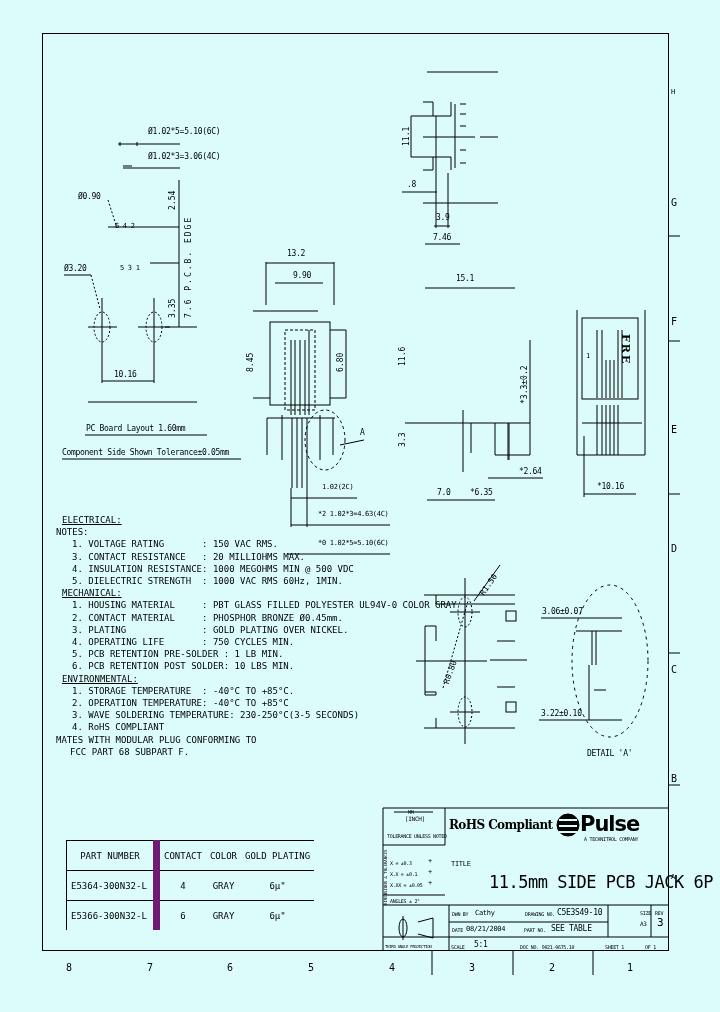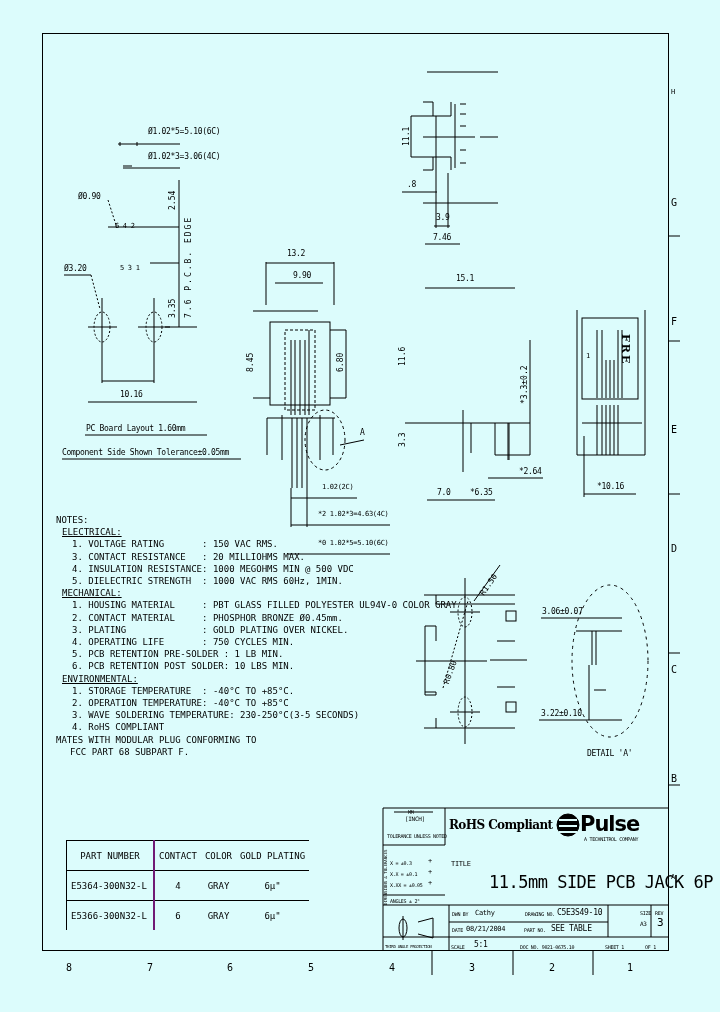--- a/index.html
+++ b/index.html
@@ -12,21 +12,21 @@
   .t7 { font-size:7px; line-height:8px; }
   .vt { position:absolute; font-size:8px; white-space:nowrap; transform-origin:left top; }
   svg.draw { position:absolute; left:0; top:0; }
   .frame { position:absolute; left:42px; top:33px; width:627px; height:918px; border:1.5px solid #000; box-sizing:border-box; }
   .notes { position:absolute; left:56px; top:514px; font-size:9px; line-height:12.2px; }
   .notes .row { white-space:pre; }
   .notes .h { text-decoration:underline; padding-left:6px; }
   .notes .i { padding-left:16px; }
   table.parts { position:absolute; left:66px; top:840px; border-collapse:collapse; font-size:9px; }
   table.parts td { border-top:1px solid #000; height:29px; padding:0 4px; text-align:center; white-space:nowrap; }
-  table.parts td:first-child { border-left:1px solid #000; border-right:2px solid #701a75; text-align:left; }
+  table.parts td:first-child { border-left:1px solid #000; border-right:7px solid #701a75; text-align:left; }
   .tb-title { position:absolute; left:489px; top:872px; font-size:17px; letter-spacing:-0.5px; }
   .rohs { position:absolute; left:449px; top:818px; font-family:"DejaVu Serif", serif; font-weight:bold; font-size:12px; letter-spacing:-0.6px; }
   .pulse { position:absolute; left:580px; top:812px; font-family:"DejaVu Sans", sans-serif; font-weight:bold; font-size:21px; letter-spacing:-1px; }
   .pulse-sub { position:absolute; left:584px; top:835px; font-size:5px; }
   .zone { position:absolute; font-size:10px; }
 </style>
 </head>
 <body>
 
 <div class="frame"></div>
@@ -211,21 +211,21 @@
   <line x1="669" y1="341" x2="680" y2="341"></line>
   <line x1="669" y1="494" x2="680" y2="494"></line>
   <line x1="669" y1="653" x2="680" y2="653"></line>
   <line x1="669" y1="785" x2="680" y2="785"></line>
 </svg>
 
 <span class="t t8" style="left:148px;top:127px;">Ø1.02*5=5.10(6C)</span>
 <span class="t t8" style="left:148px;top:152px;">Ø1.02*3=3.06(4C)</span>
 <span class="t t8" style="left:78px;top:192px;">Ø0.90</span>
 <span class="t t8" style="left:64px;top:264px;">Ø3.20</span>
-<span class="t t8" style="left:120px;top:370px;margin-top:20px;">10.16</span>
+<span class="t t8" style="left:114px;top:370px;">10.16</span>
 <span class="t t7" style="left:115px;top:222px;"><span>6</span> <span>4</span> <span>2</span></span>
 <span class="t t7" style="left:120px;top:264px;"><span>5</span> <span>3</span> <span>1</span></span>
 <span class="vt" style="left:168px;top:210px;transform:rotate(-90deg);">2.54</span>
 <span class="vt" style="left:168px;top:318px;transform:rotate(-90deg);">3.35</span>
 <span class="vt" style="left:184px;top:318px;transform:rotate(-90deg);letter-spacing:2px;">7.6 P.C.B. EDGE</span>
 <span class="t t8" style="left:86px;top:424px;">PC Board Layout 1.60mm</span>
 <span class="t t8" style="left:62px;top:448px;">Component Side Shown Tolerance±0.05mm</span>
 
 <span class="t t8" style="left:287px;top:249px;">13.2</span>
 <span class="t t8" style="left:293px;top:271px;">9.90</span>
@@ -253,22 +253,22 @@
 <span class="t t7" style="left:586px;top:352px;">1</span>
 <span class="t t8" style="left:597px;top:482px;">*10.16</span>
 
 <span class="vt" style="left:478px;top:592px;transform:rotate(-55deg);">R1.50</span>
 <span class="vt" style="left:442px;top:682px;transform:rotate(-70deg);">R0.80</span>
 <span class="t t8" style="left:542px;top:607px;">3.06±0.07</span>
 <span class="t t8" style="left:541px;top:709px;">3.22±0.10</span>
 <span class="t t8" style="left:587px;top:749px;">DETAIL 'A'</span>
 
 <div class="notes">
+  <div class="row h">ELECTRICAL:</div>
   <div class="row">NOTES:</div>
-  <div class="row h">ELECTRICAL:</div>
   <div class="row i">1. VOLTAGE RATING       : 150 VAC RMS.</div>
   <div class="row i">3. CONTACT RESISTANCE   : 20 MILLIOHMS MAX.</div>
   <div class="row i">4. INSULATION RESISTANCE: 1000 MEGOHMS MIN @ 500 VDC</div>
   <div class="row i">5. DIELECTRIC STRENGTH  : 1000 VAC RMS 60Hz, 1MIN.</div>
   <div class="row h">MECHANICAL:</div>
   <div class="row i">1. HOUSING MATERIAL     : PBT GLASS FILLED POLYESTER UL94V-0 COLOR GRAY</div>
   <div class="row i">2. CONTACT MATERIAL     : PHOSPHOR BRONZE Ø0.45mm.</div>
   <div class="row i">3. PLATING              : GOLD PLATING OVER NICKEL.</div>
   <div class="row i">4. OPERATING LIFE       : 750 CYCLES MIN.</div>
   <div class="row i">5. PCB RETENTION PRE-SOLDER : 1 LB MIN.</div>

